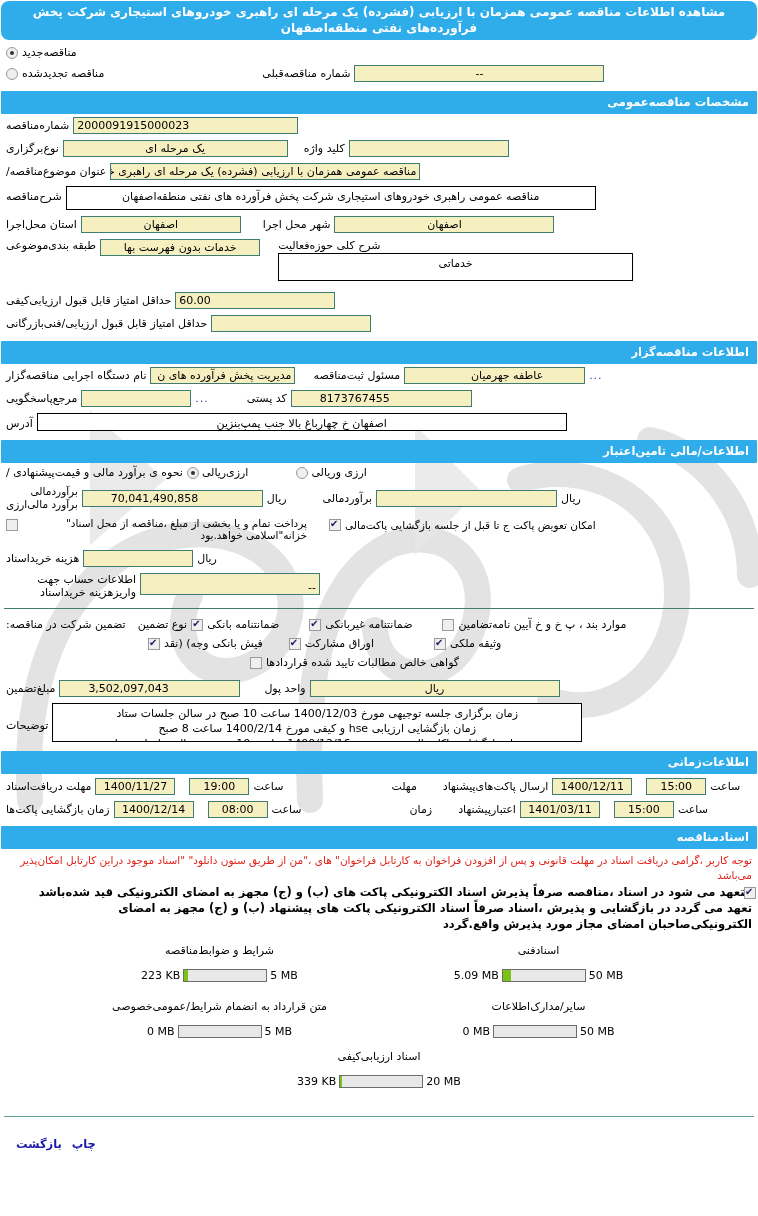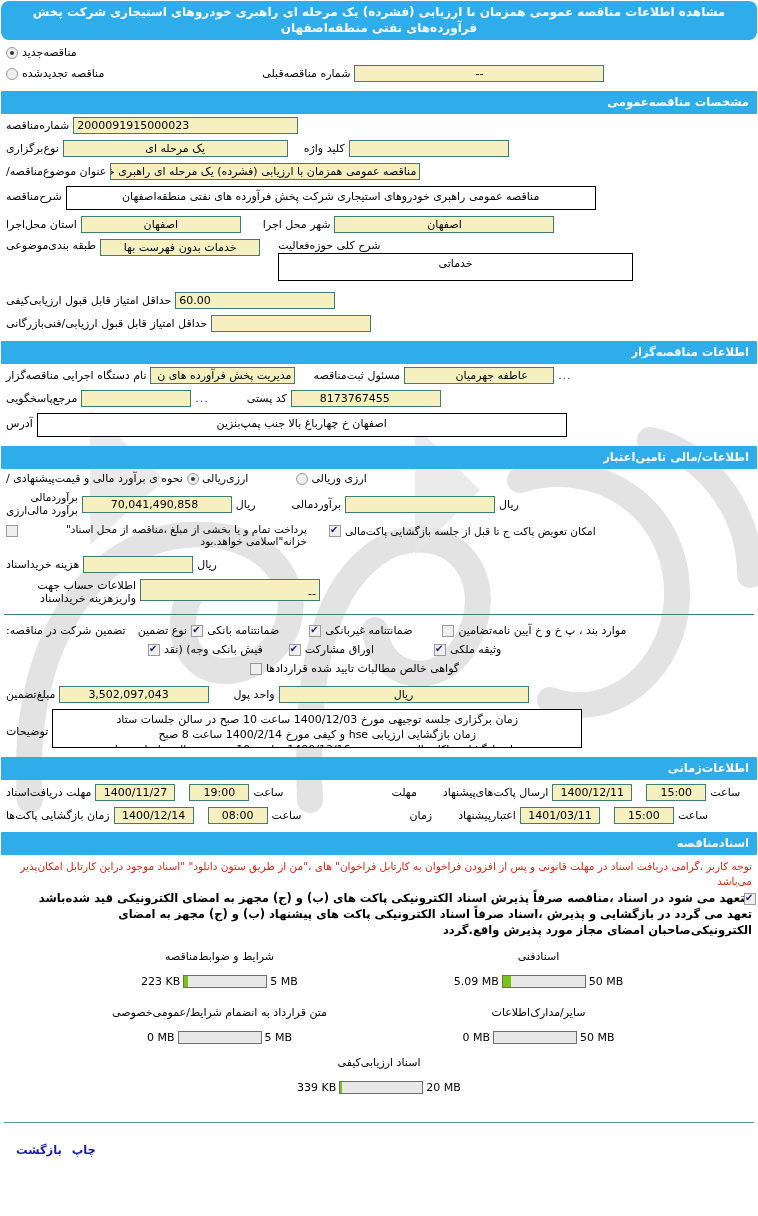--- a/index.html
+++ b/index.html
@@ -84,21 +84,21 @@
     overflow: hidden;
     display: inline-block;
     vertical-align: middle;
   }
   .fld.num { text-align: left; direction: ltr; }
   .fld.ctr { text-align: center; }
   .fld.w60  { width: 60px; }
   .fld.w80  { width: 80px; }
   .fld.w110 { width: 110px; }
   .fld.w145 { width: 145px; }
-  .fld.w150 { width: 150px; padding-left: 28px; }
+  .fld.w150 { width: 181px; padding-left: 28px; }
   .fld.w160 { width: 160px; }
   .fld.w180 { width: 180px; }
   .fld.w220 { width: 220px; }
   .fld.w225 { width: 225px; }
   .fld.w250 { width: 250px; }
   .fld.w310 { width: 310px; }
 
   .boxarea {
     background: #ffffff;
     border: 1px solid #000000;
@@ -320,21 +320,21 @@
   <div class="row end">
     <span class="fld w150 num">8173767455</span>
     <span class="lbl">کد پستی</span>
     <span style="width:30px"></span>
     <span class="dots">...</span>
     <span class="fld w110"></span>
     <span class="lbl">مرجع‌پاسخگویی</span>
   </div>
 
   <div class="row end" style="align-items:flex-start;">
-    <div class="boxarea" style="width:530px;height:24px;">اصفهان خ چهارباغ بالا جنب پمپ‌بنزین</div>
+    <div class="boxarea" style="width:530px;height:18px;">اصفهان خ چهارباغ بالا جنب پمپ‌بنزین</div>
     <span class="lbl" style="margin-top:4px;">آدرس</span>
   </div>
 
   <div class="bluebar" style="margin-top:6px;">اطلاعات/مالی تامین‌اعتبار</div>
 
   <div class="row end">
     <span class="opt">
       <span class="lbl">ارزی وریالی</span>
       <span class="radio"></span>
     </span>

